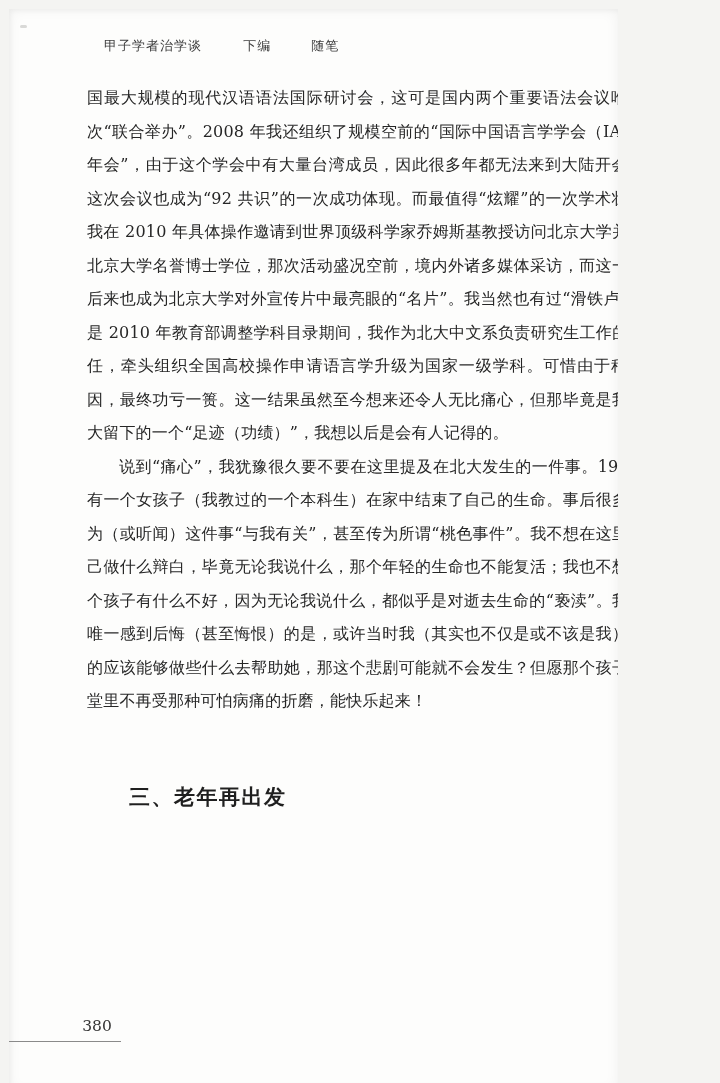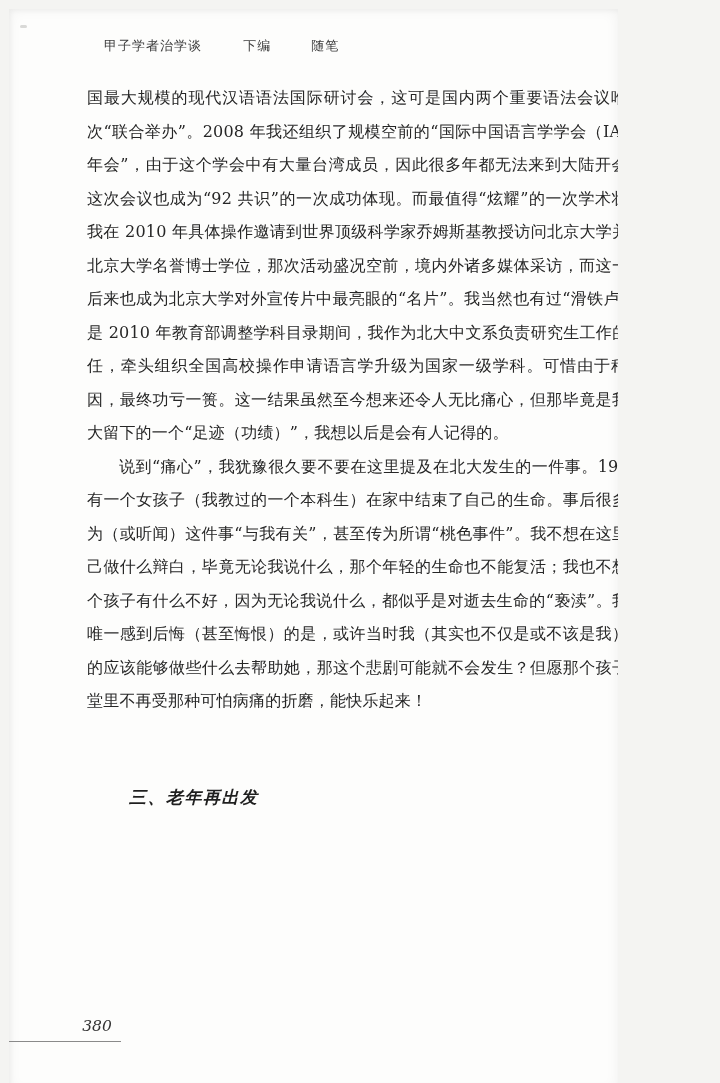--- a/index.html
+++ b/index.html
@@ -47,36 +47,34 @@
   .para {
     margin: 0;
     font-size: 16px;
     line-height: 33.5px;
     text-align: justify;
     letter-spacing: 0.2px;
   }
   .para.indent { text-indent: 2em; }
   .section-heading {
     margin: 64px 0 38px 42px;
-    font-size: 17px;
+    font-size: 21px;
     line-height: 30px;
     font-weight: bold;
     letter-spacing: 1.5px;
     color: #1f1f1f;
-    font-style: italic;
   }
   .folio {
     position: absolute;
     left: 58px;
     top: 1008px;
     width: 60px;
     text-align: center;
     font-size: 15.5px;
     color: #333;
-    font-style: italic;
   }
   .folio-rule {
     position: absolute;
     left: 0;
     top: 1032px;
     width: 112px;
     height: 0;
     border-top: 1.6px solid #8a8a8a;
   }
 </style>

